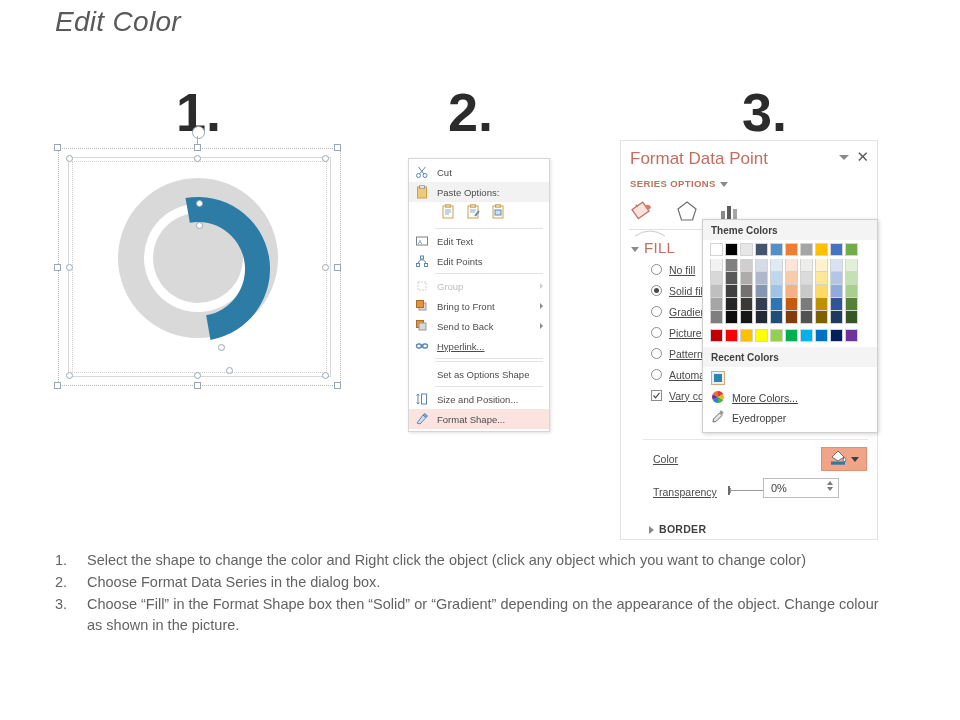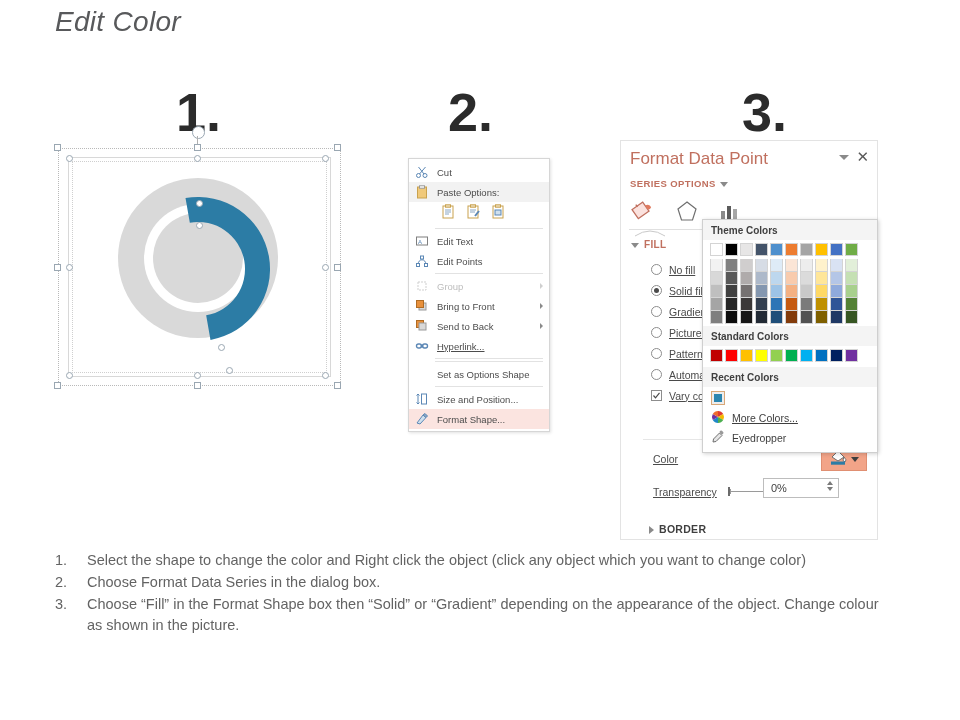--- a/index.html
+++ b/index.html
@@ -85,42 +85,42 @@
   .fdp-close{position:absolute;right:8px;top:8px;font-size:15px;color:#5a5a5a;line-height:1;}
   .fdp-series{
     position:absolute;left:9px;top:37px;font-size:9.5px;font-weight:bold;
     color:#c0705f;letter-spacing:.4px;
   }
   .fdp-series .caret{display:inline-block;margin-left:4px;width:0;height:0;
     border-left:4px solid transparent;border-right:4px solid transparent;border-top:5px solid #8a8a8a;vertical-align:middle;}
   .fdp-icons{position:absolute;left:10px;top:58px;display:flex;gap:17px;align-items:flex-start;}
   .fdp-iconrule{position:absolute;left:8px;top:88px;width:240px;height:1px;background:#e0e0e0;}
 
-  .fdp-fill{position:absolute;left:10px;top:98px;font-size:10px;font-weight:bold;color:#c0705f;letter-spacing:.3px;}
+  .fdp-fill{position:absolute;left:10px;top:98px;font-size:15px;font-weight:normal;color:#c0705f;letter-spacing:.3px;}
   .fdp-fill .tri{display:inline-block;width:0;height:0;margin-right:5px;
     border-left:4px solid transparent;border-right:4px solid transparent;border-top:5px solid #8a8a8a;vertical-align:middle;}
   .fdp-border{position:absolute;left:10px;top:382px;font-size:10.5px;font-weight:bold;color:#3f3f3f;letter-spacing:.3px;padding-left:18px;}
   .fdp-border .tri{display:inline-block;width:0;height:0;margin-right:5px;
     border-top:4px solid transparent;border-bottom:4px solid transparent;border-left:5px solid #8a8a8a;vertical-align:middle;}
 
   .radio-list{position:absolute;left:30px;top:118px;}
   .radio-row{display:flex;align-items:center;height:21px;font-size:10.5px;color:#4a4a4a;}
   .radio{width:9px;height:9px;border:1px solid #8d8d8d;border-radius:50%;background:#fff;margin-right:7px;position:relative;flex:0 0 auto;}
   .radio.on::after{content:"";position:absolute;left:2px;top:2px;width:5px;height:5px;border-radius:50%;background:#4a4a4a;}
   .chk{width:9px;height:9px;border:1px solid #8d8d8d;background:#fff;margin-right:7px;position:relative;flex:0 0 auto;}
   .chk.on::after{content:"";position:absolute;left:1px;top:-2px;color:#4a4a4a;font-size:9px;line-height:9px;}
 
   .fdp-rule2{position:absolute;left:22px;top:298px;width:225px;height:1px;background:#e6e6e6;}
   .color-row{position:absolute;left:32px;top:312px;width:210px;display:flex;align-items:center;}
   .color-row .lbl{font-size:10.5px;color:#4a4a4a;}
   .color-btn{
     position:absolute;left:168px;top:-6px;width:44px;height:22px;
     background:#f2a488;border:1px solid #e08f72;display:flex;align-items:center;justify-content:center;gap:3px;
   }
-  .trans-row{position:absolute;left:32px;top:345px;width:215px;display:flex;align-items:center;font-size:10.5px;color:#4a4a4a;}
+  .trans-row{position:absolute;left:32px;top:345px;width:215px;display:flex;align-items:flex-start;font-size:10.5px;color:#4a4a4a;}
   .slider{position:relative;width:46px;height:10px;margin-left:8px;}
   .slider .track{position:absolute;left:6px;top:4px;width:34px;height:1px;background:#9a9a9a;}
   .slider .knob{position:absolute;left:3px;top:0;width:2px;height:9px;background:#6b6b6b;}
   .slider .capl{position:absolute;left:5px;top:2px;width:1px;height:5px;background:#9a9a9a;}
   .slider .capr{position:absolute;left:39px;top:2px;width:1px;height:5px;background:#9a9a9a;}
   .spin{position:absolute;left:110px;top:-8px;width:76px;height:20px;border:1px solid #bdbdbd;background:#fff;
     display:flex;align-items:center;padding-left:7px;font-size:11px;color:#3f3f3f;box-sizing:border-box;}
   .spin .arrows{position:absolute;right:5px;top:2px;display:flex;flex-direction:column;gap:2px;}
   .spin .arrows i{display:block;width:0;height:0;border-left:3px solid transparent;border-right:3px solid transparent;}
   .spin .arrows i.up{border-bottom:4px solid #7a7a7a;}
@@ -555,21 +555,20 @@
         </div>
         <div class="sw-col">
           <div class="sw sw-top" style="background: rgb(112, 173, 71);"></div>
           <div class="sw" style="background: rgb(226, 239, 217);"></div>
           <div class="sw" style="background: rgb(197, 224, 179);"></div>
           <div class="sw" style="background: rgb(168, 208, 141);"></div>
           <div class="sw" style="background: rgb(83, 129, 53);"></div>
           <div class="sw" style="background: rgb(55, 86, 35);"></div>
         </div>
       </div>
-    <div class="dd-hdr">Standard Colors</div>
     <div class="std-row" id="std-row">
         <div class="sw" style="background: rgb(192, 0, 0);"></div>
         <div class="sw" style="background: rgb(255, 0, 0);"></div>
         <div class="sw" style="background: rgb(255, 192, 0);"></div>
         <div class="sw" style="background: rgb(255, 255, 0);"></div>
         <div class="sw" style="background: rgb(146, 208, 80);"></div>
         <div class="sw" style="background: rgb(0, 176, 80);"></div>
         <div class="sw" style="background: rgb(0, 176, 240);"></div>
         <div class="sw" style="background: rgb(0, 112, 192);"></div>
         <div class="sw" style="background: rgb(0, 32, 96);"></div>

